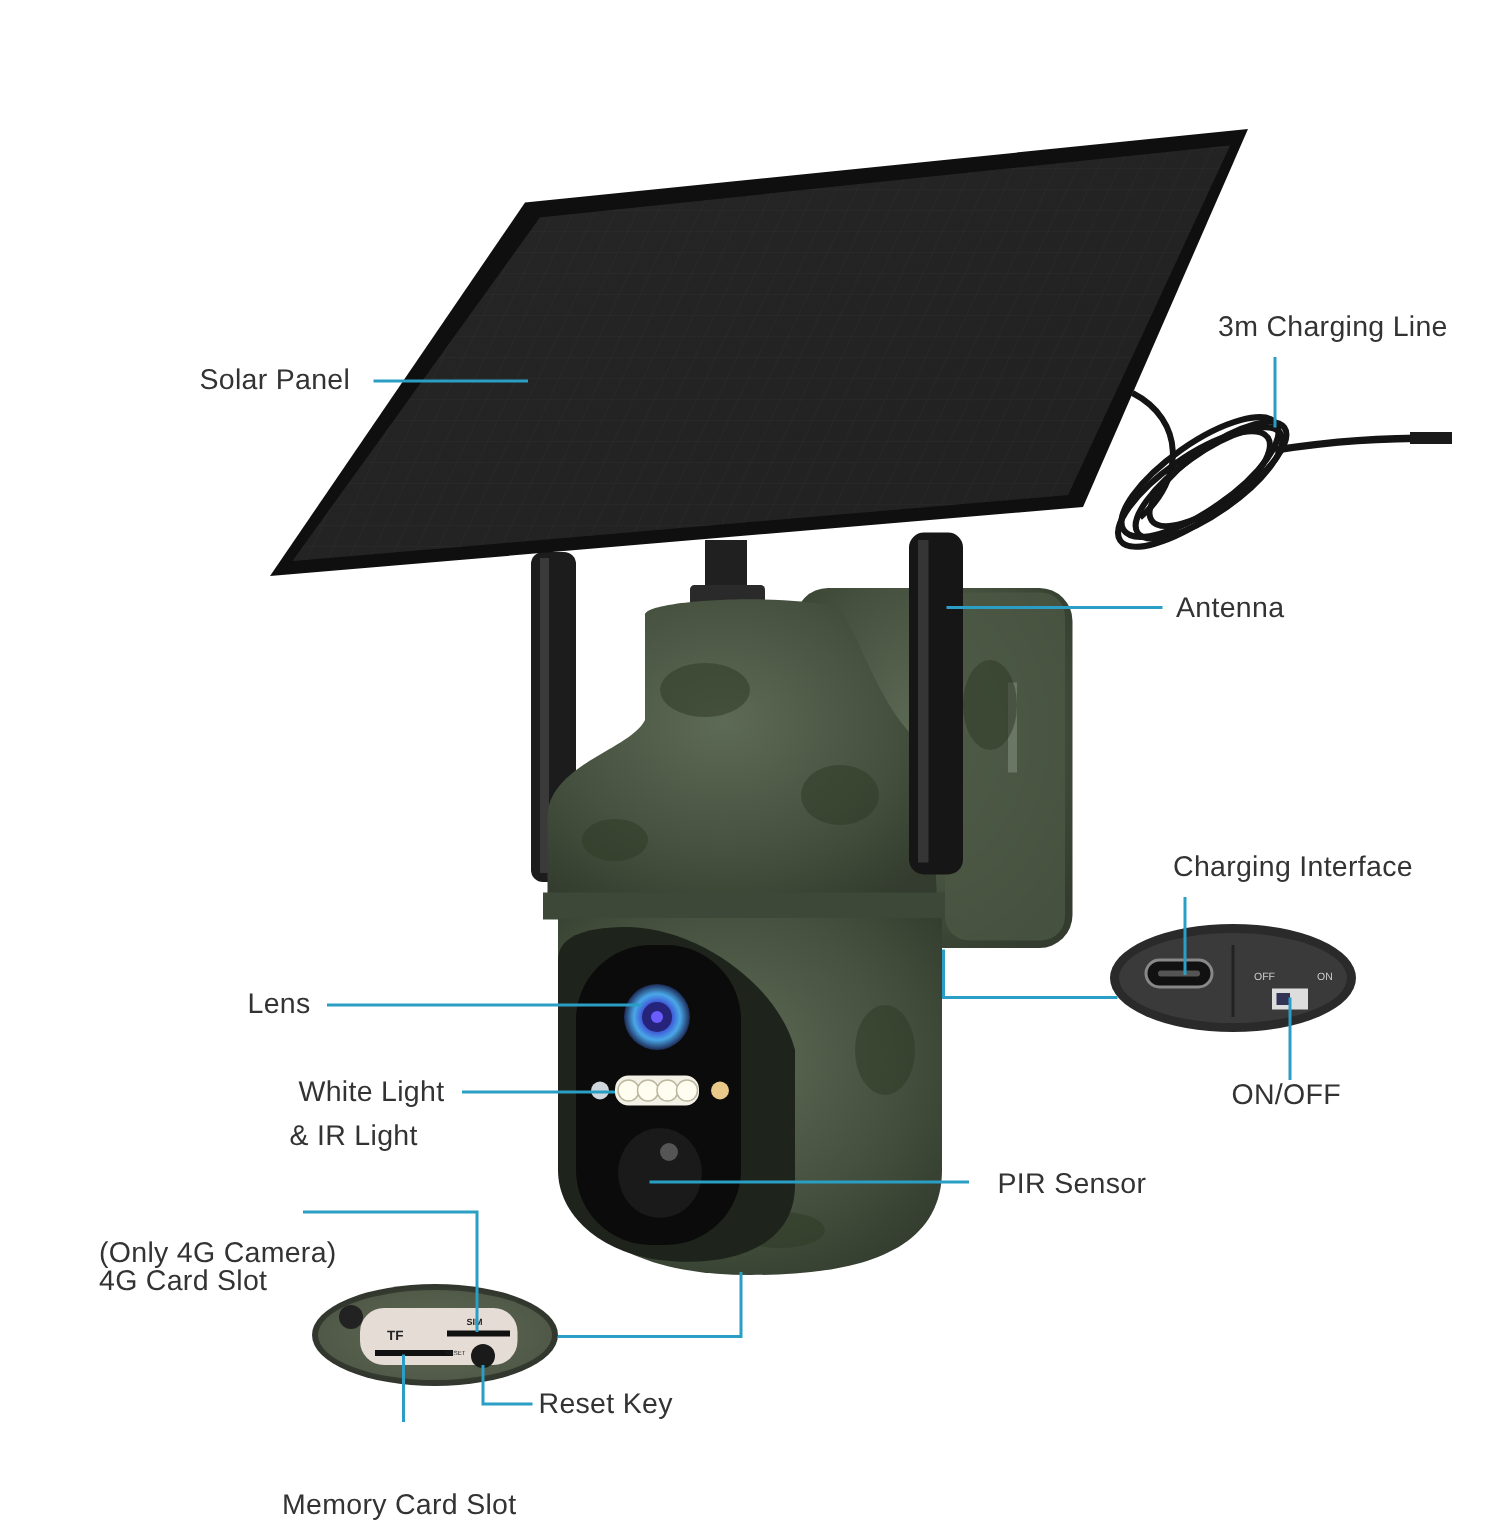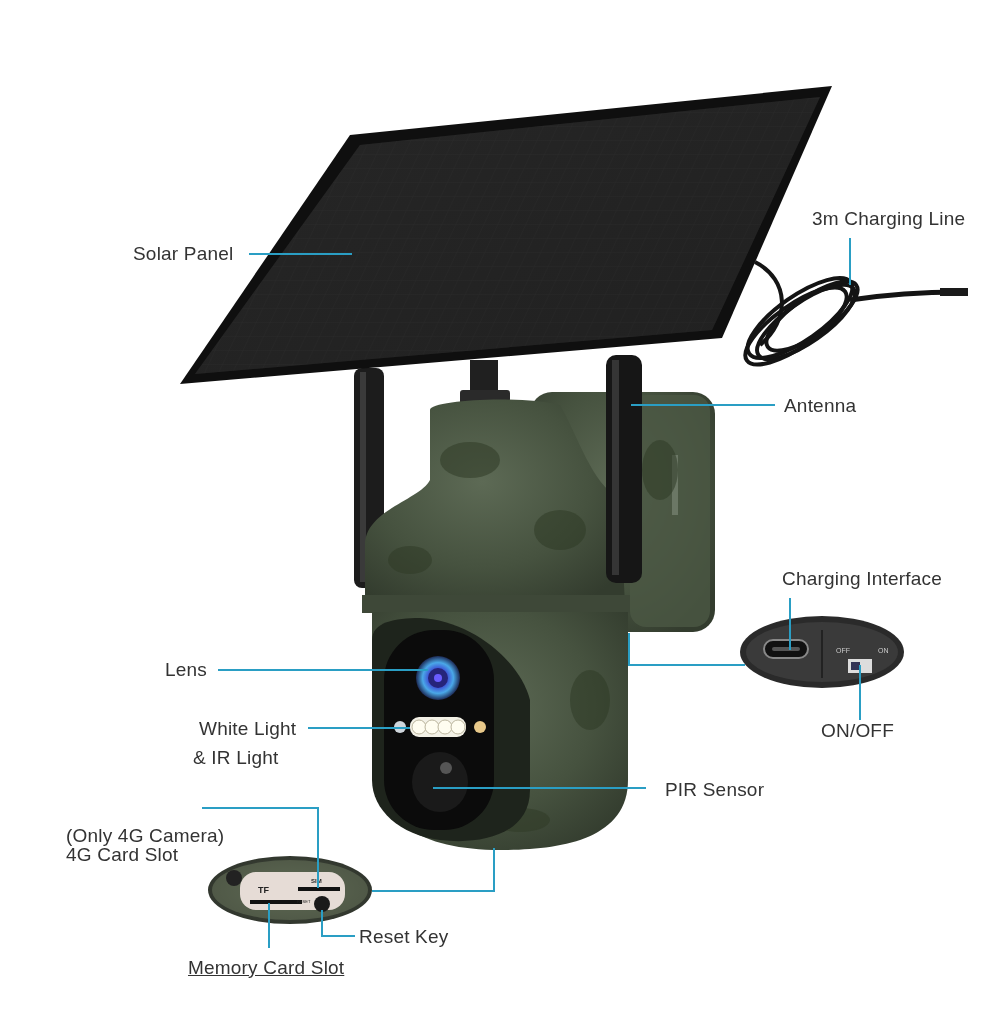--- a/index.html
+++ b/index.html
@@ -165,15 +165,15 @@
   <div class="label" style="left:784px; top:394px;">Antenna</div>
   <div class="label" style="left:782px; top:567px;">Charging Interface</div>
   <div class="label" style="left:821px; top:719px;">ON/OFF</div>
   <div class="label" style="left:165px; top:658px;text-align:right;">Lens</div>
   <div class="label" style="left:179px; top:717px;margin-left:20px;">White Light</div>
   <div class="label" style="left:193px; top:746px;">&amp; IR Light</div>
   <div class="label" style="left:653px; top:778px;margin-left:12px;">PIR Sensor</div>
   <div class="label" style="left:66px; top:795px;margin-top:48px;">4G Card Slot</div>
   <div class="label" style="left:66px; top:824px;">(Only 4G Camera)</div>
   <div class="label" style="left:359px; top:925px;">Reset Key</div>
-  <div class="label" style="left:188px; top:956px;text-decoration:underline;">Memory Card Slot</div>
+  <div class="label" style="left:188px; top:992px;">Memory Card Slot</div>
 
 </div>
 
 </body></html>

